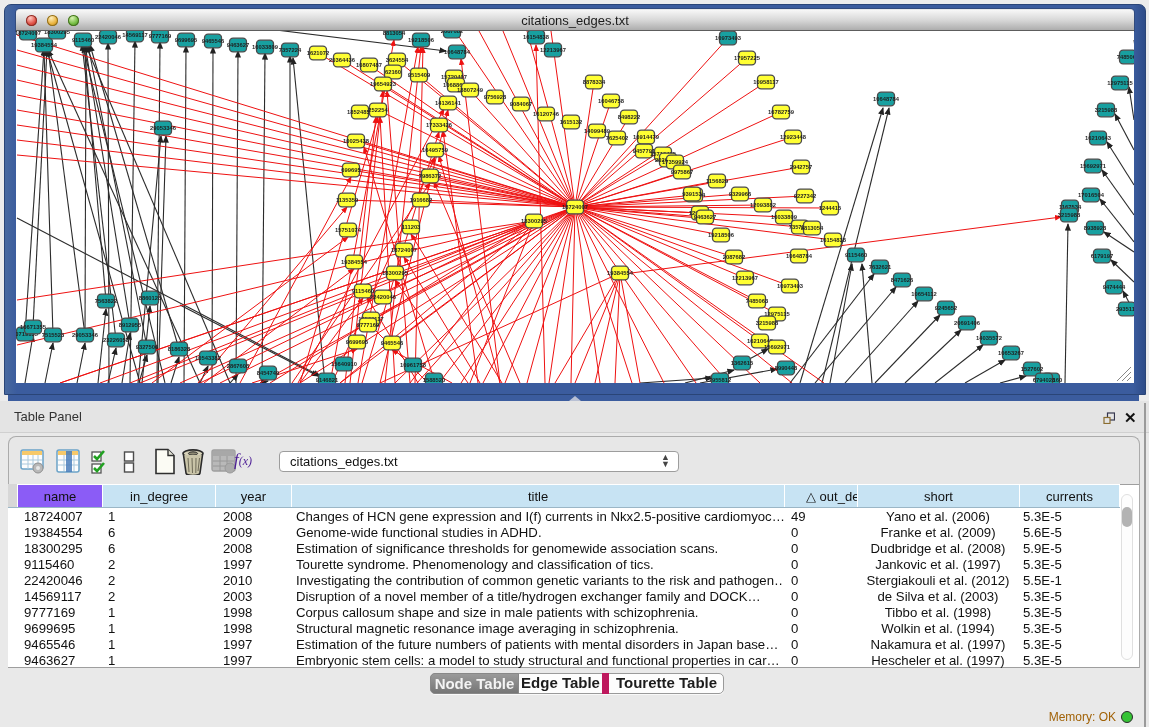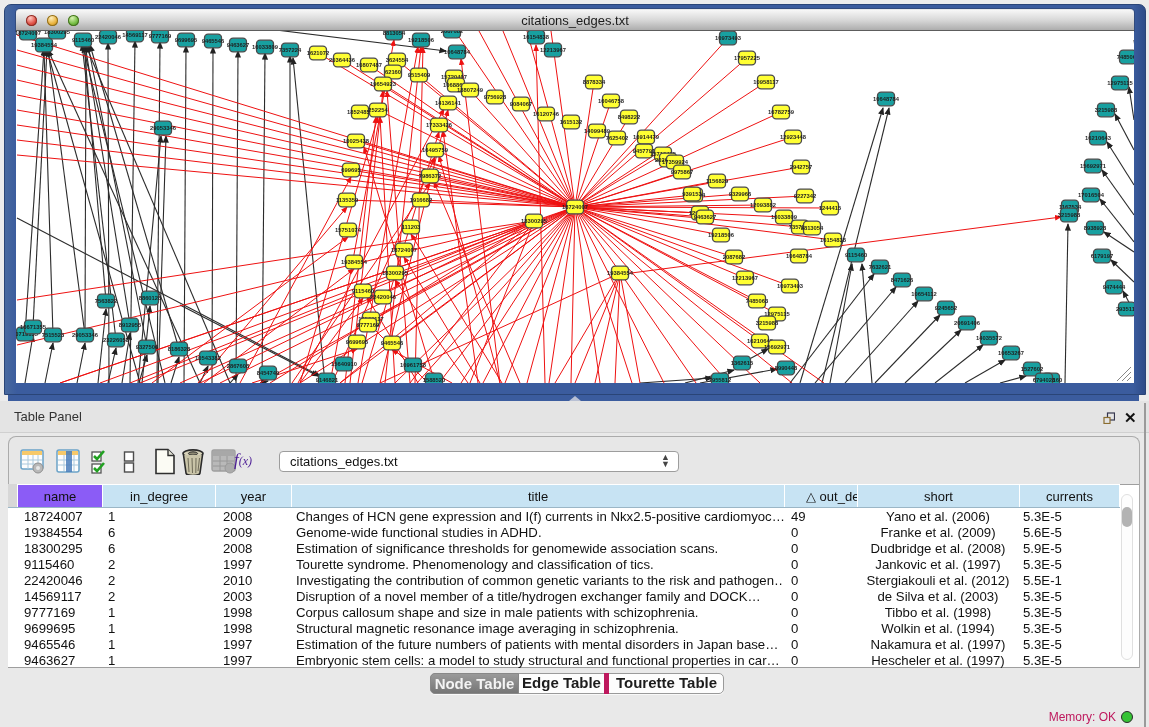--- a/index.html
+++ b/index.html
@@ -42,23 +42,23 @@
 #tbody .c4{padding-left:7px}
 #tbody .c5{text-align:center}
 #tbody .c6{padding-left:4px}
 #rowhdr{left:8px;top:484px;width:9px;height:24px;background:#d7d7d7;border-bottom:1px solid #9bb6c6}
 #vscroll{left:1121px;top:494px;width:12px;height:166px;background:#fdfdfd;border:1px solid #e0e0e0;border-radius:6px}
 #vthumb{left:1122px;top:507px;width:10px;height:20px;background:#b3b3b3;border-radius:5px}
 
 #segs{left:430px;top:673px;width:294px;height:21px;border:1px solid #9a9a9a;border-radius:5px;background:#fdfdfd;box-shadow:0 1px 0 rgba(255,255,255,.7)}
 .seg{position:absolute;top:673px;height:21px;font-size:15px;font-weight:bold;text-align:center;color:#1c1c1c;line-height:20px}
 #seg1{left:430px;width:89px;background:linear-gradient(#9a9a9a,#767676);color:#f4f4f4;border-radius:5px 0 0 5px;border:1px solid #888}
-#seg2{left:519px;width:90px;border-right:5px solid #be185d}
+#seg2{left:519px;width:90px;border-right:7px solid #be185d}
 #seg3{left:609px;width:115px}
-#mem{left:1048px;top:710px;width:68px;text-align:right;font-size:12px;color:#be185d}
+#mem{left:1048px;top:710px;width:68px;text-align:right;font-size:12px;color:#a16207}
 #memdot{left:1121px;top:711px;width:12px;height:12px;border-radius:50%;background:#35c335;border:1.5px solid #2b2b2b}
 #redge{left:1144px;top:403px;width:2px;height:324px;background:#9a9a9a}
 .ico{position:absolute;top:448px}
 </style></head><body>
 <div id="app">
 <div id="gwin" class="abs"></div>
 <div id="titlebar" class="abs">
       <div id="title">citations_edges.txt</div>
     </div>
 <div id="tlr" class="tl"></div>

